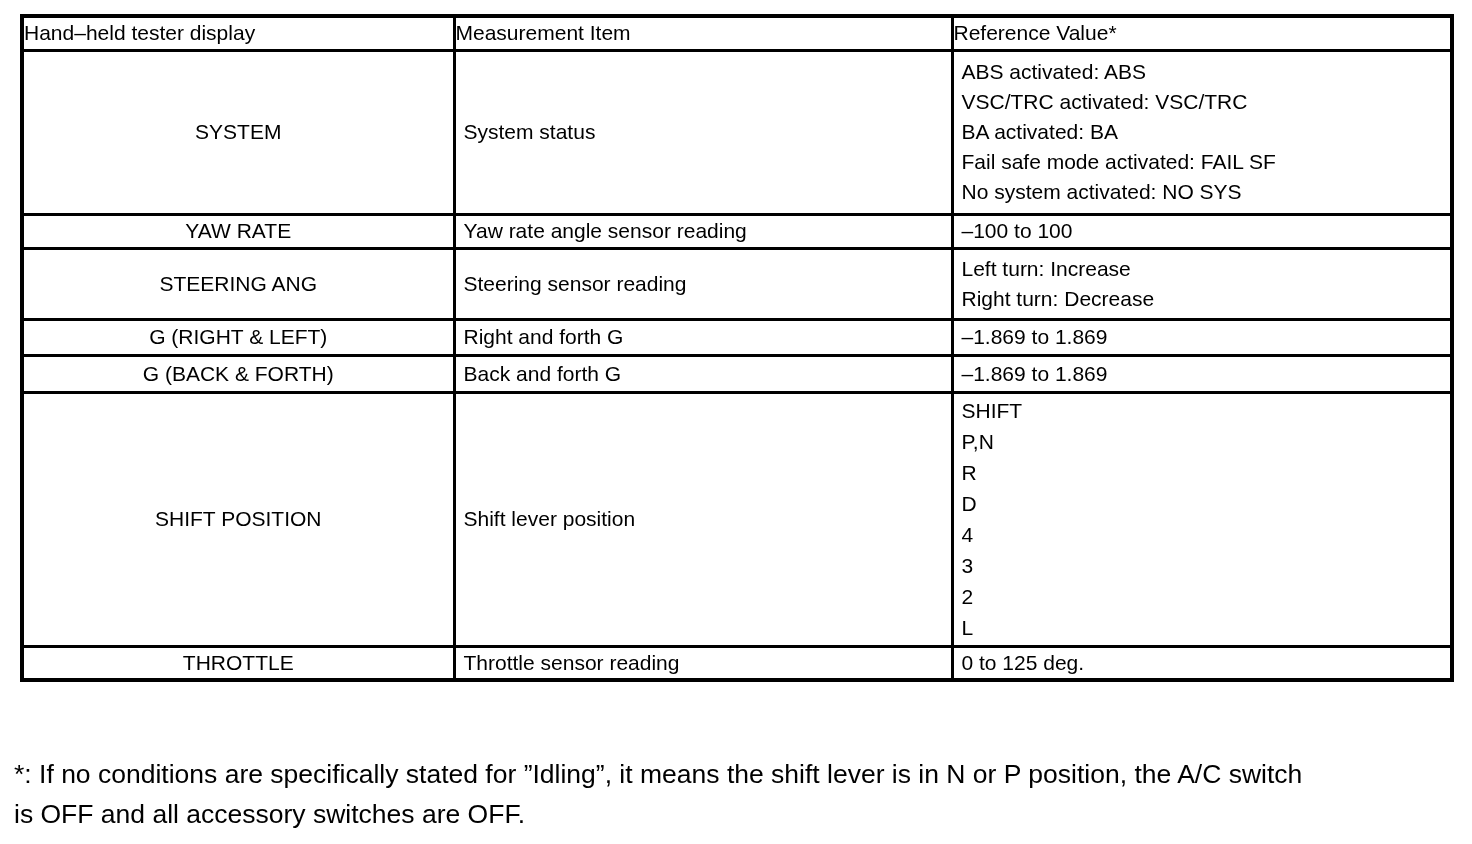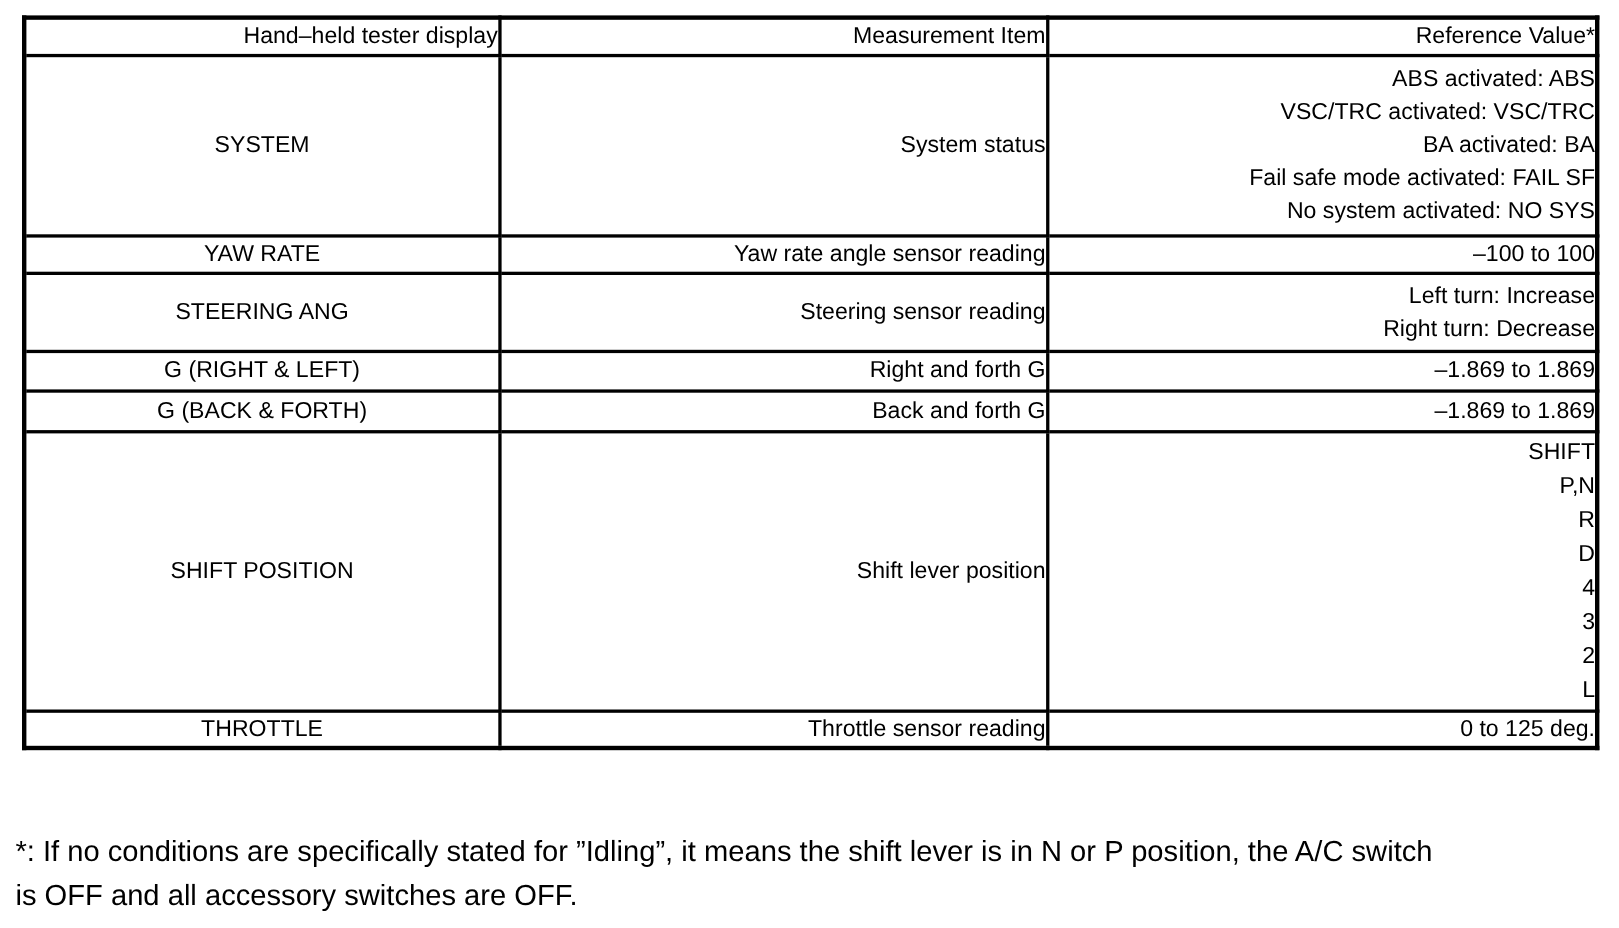--- a/index.html
+++ b/index.html
@@ -18,23 +18,23 @@
     border-collapse: collapse;
     table-layout: fixed;
     border: 4px solid #000;
   }
   .spec-table th, .spec-table td {
     border: 3px solid #000;
     font-size: 21px;
     font-weight: normal;
     overflow: hidden;
   }
-  .spec-table th { text-align: right; vertical-align: middle; }
+  .spec-table th { text-align: left; vertical-align: middle; }
   td.c1 { text-align: center; vertical-align: middle; }
-  td.c2, td.c3 { text-align: right; vertical-align: middle; padding-left: 8px; }
+  td.c2, td.c3 { text-align: left; vertical-align: middle; padding-left: 8px; }
   td.c3 .line { line-height: 30px; }
   tr.r-shift td.c3 .line { line-height: 31px; }
   .indent { margin-left: 140px; }
 
   tr.h-head    { height: 34px; }
   tr.r-system  { height: 164px; }
   tr.r-yaw     { height: 34px; }
   tr.r-steer   { height: 71px; }
   tr.r-g1      { height: 36px; }
   tr.r-g2      { height: 37px; }

